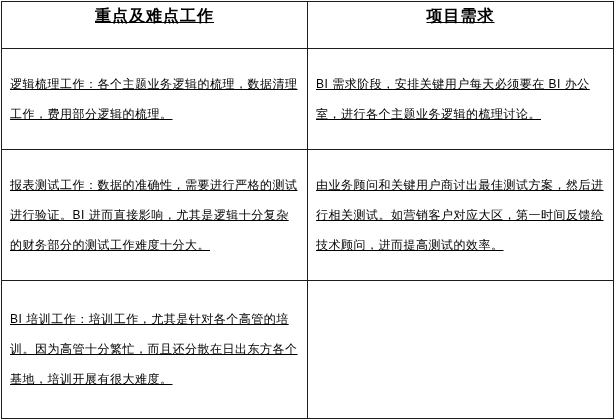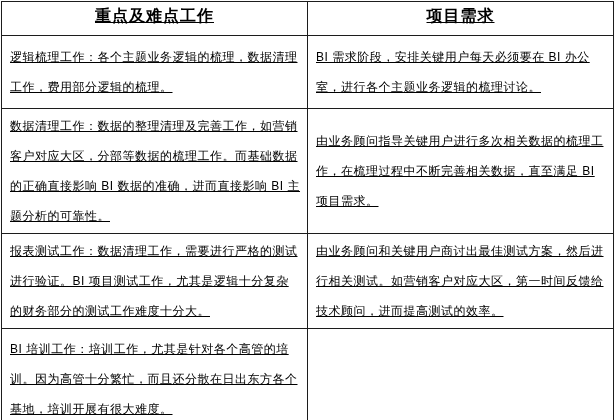--- a/index.html
+++ b/index.html
@@ -60,27 +60,23 @@
       <tr>
         <th>重点及难点工作</th>
         <th>项目需求</th>
       </tr>
 
       <tr class="r1">
         <td>逻辑梳理工作：各个主题业务逻辑的梳理，数据清理工作，费用部分逻辑的梳理。</td>
         <td>BI 需求阶段，安排关键用户每天必须要在 BI 办公室，进行各个主题业务逻辑的梳理讨论。</td>
       </tr>
 
-      <tr class="r2">
-        <td>数据清理工作：数据的整理清理及完善工作，如营销客户对应大区，分部等数据的梳理工作。而基础数据的正确直接影响 BI 数据的准确，进而直接影响 BI 主题分析的可靠性。</td>
-        <td>由业务顾问指导关键用户进行多次相关数据的梳理工作，在梳理过程中不断完善相关数据，直至满足 BI 项目需求。</td>
-      </tr>
 
       <tr class="r3">
-        <td>报表测试工作：数据清理工作，需要进行严格的测试进行验证。BI 项目测试工作，尤其是逻辑十分复杂的财务部分的测试工作难度十分大。</td>
+        <td>报表测试工作：数据的准确性，需要进行严格的测试进行验证。BI 进而直接影响，尤其是逻辑十分复杂的财务部分的测试工作难度十分大。</td>
         <td>由业务顾问和关键用户商讨出最佳测试方案，然后进行相关测试。如营销客户对应大区，第一时间反馈给技术顾问，进而提高测试的效率。</td>
       </tr>
 
       <tr class="r4">
         <td>BI 培训工作：培训工作，尤其是针对各个高管的培训。因为高管十分繁忙，而且还分散在日出东方各个基地，培训开展有很大难度。</td>
         <td class="logo-cell">
           
           
         </td>
       </tr>

